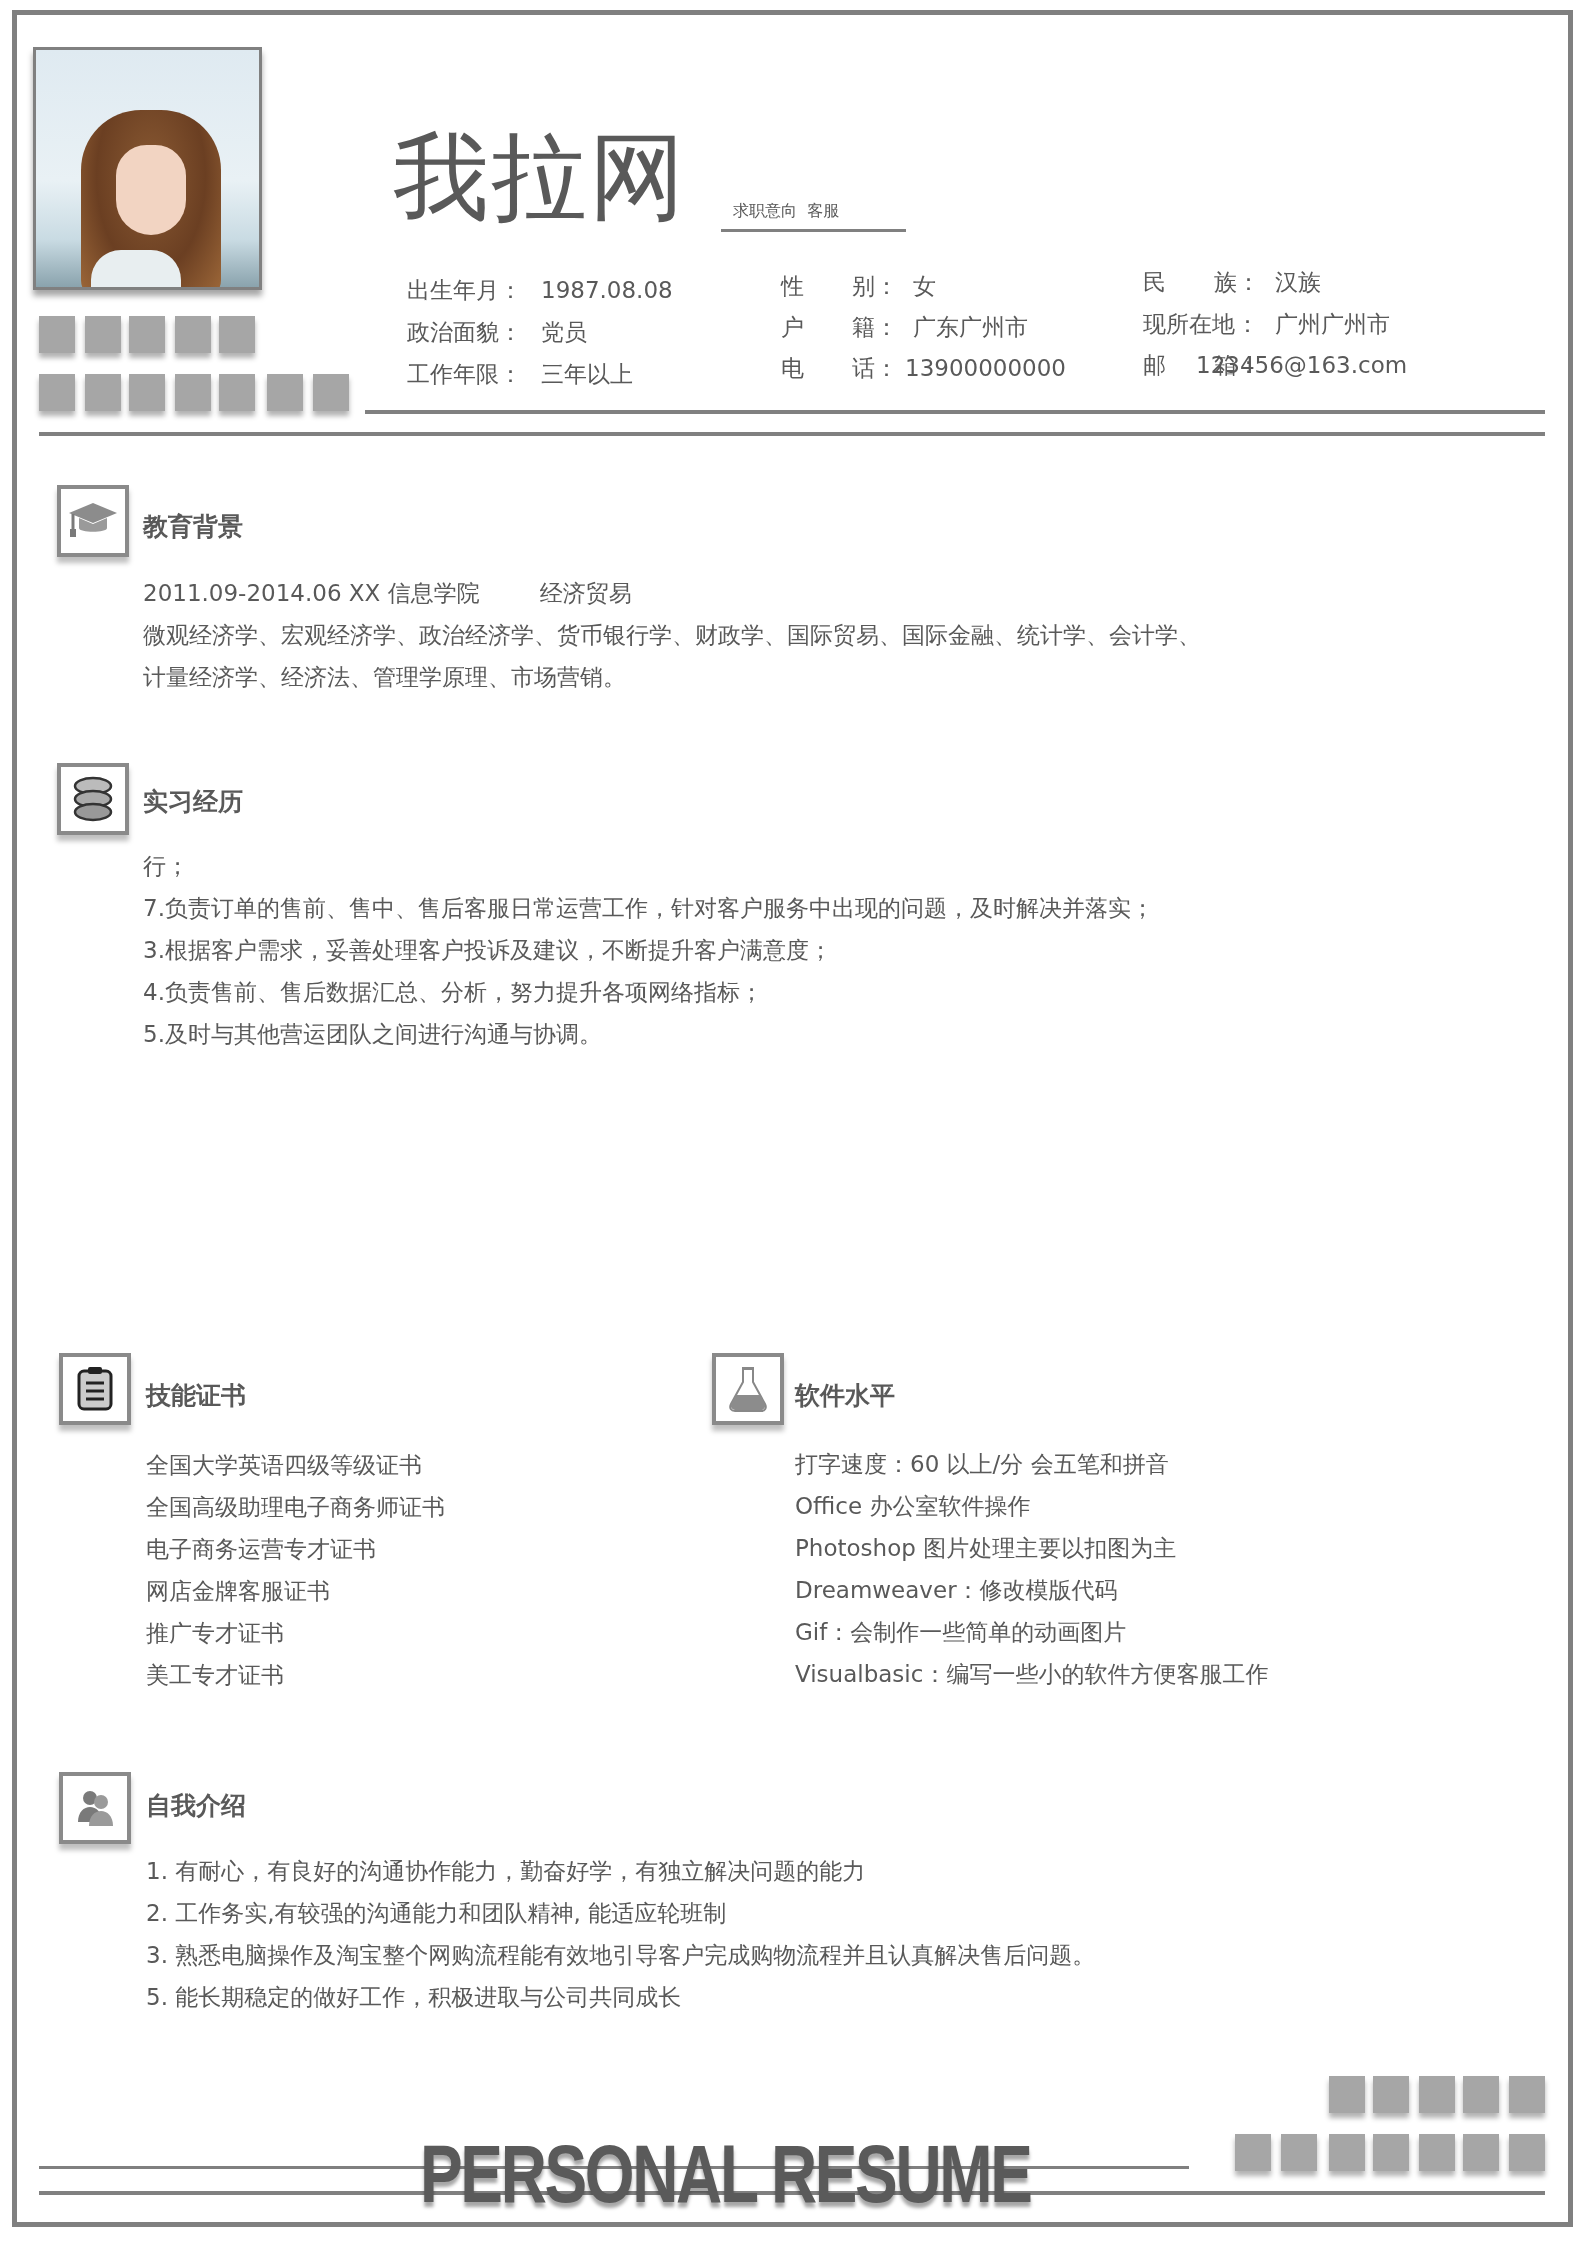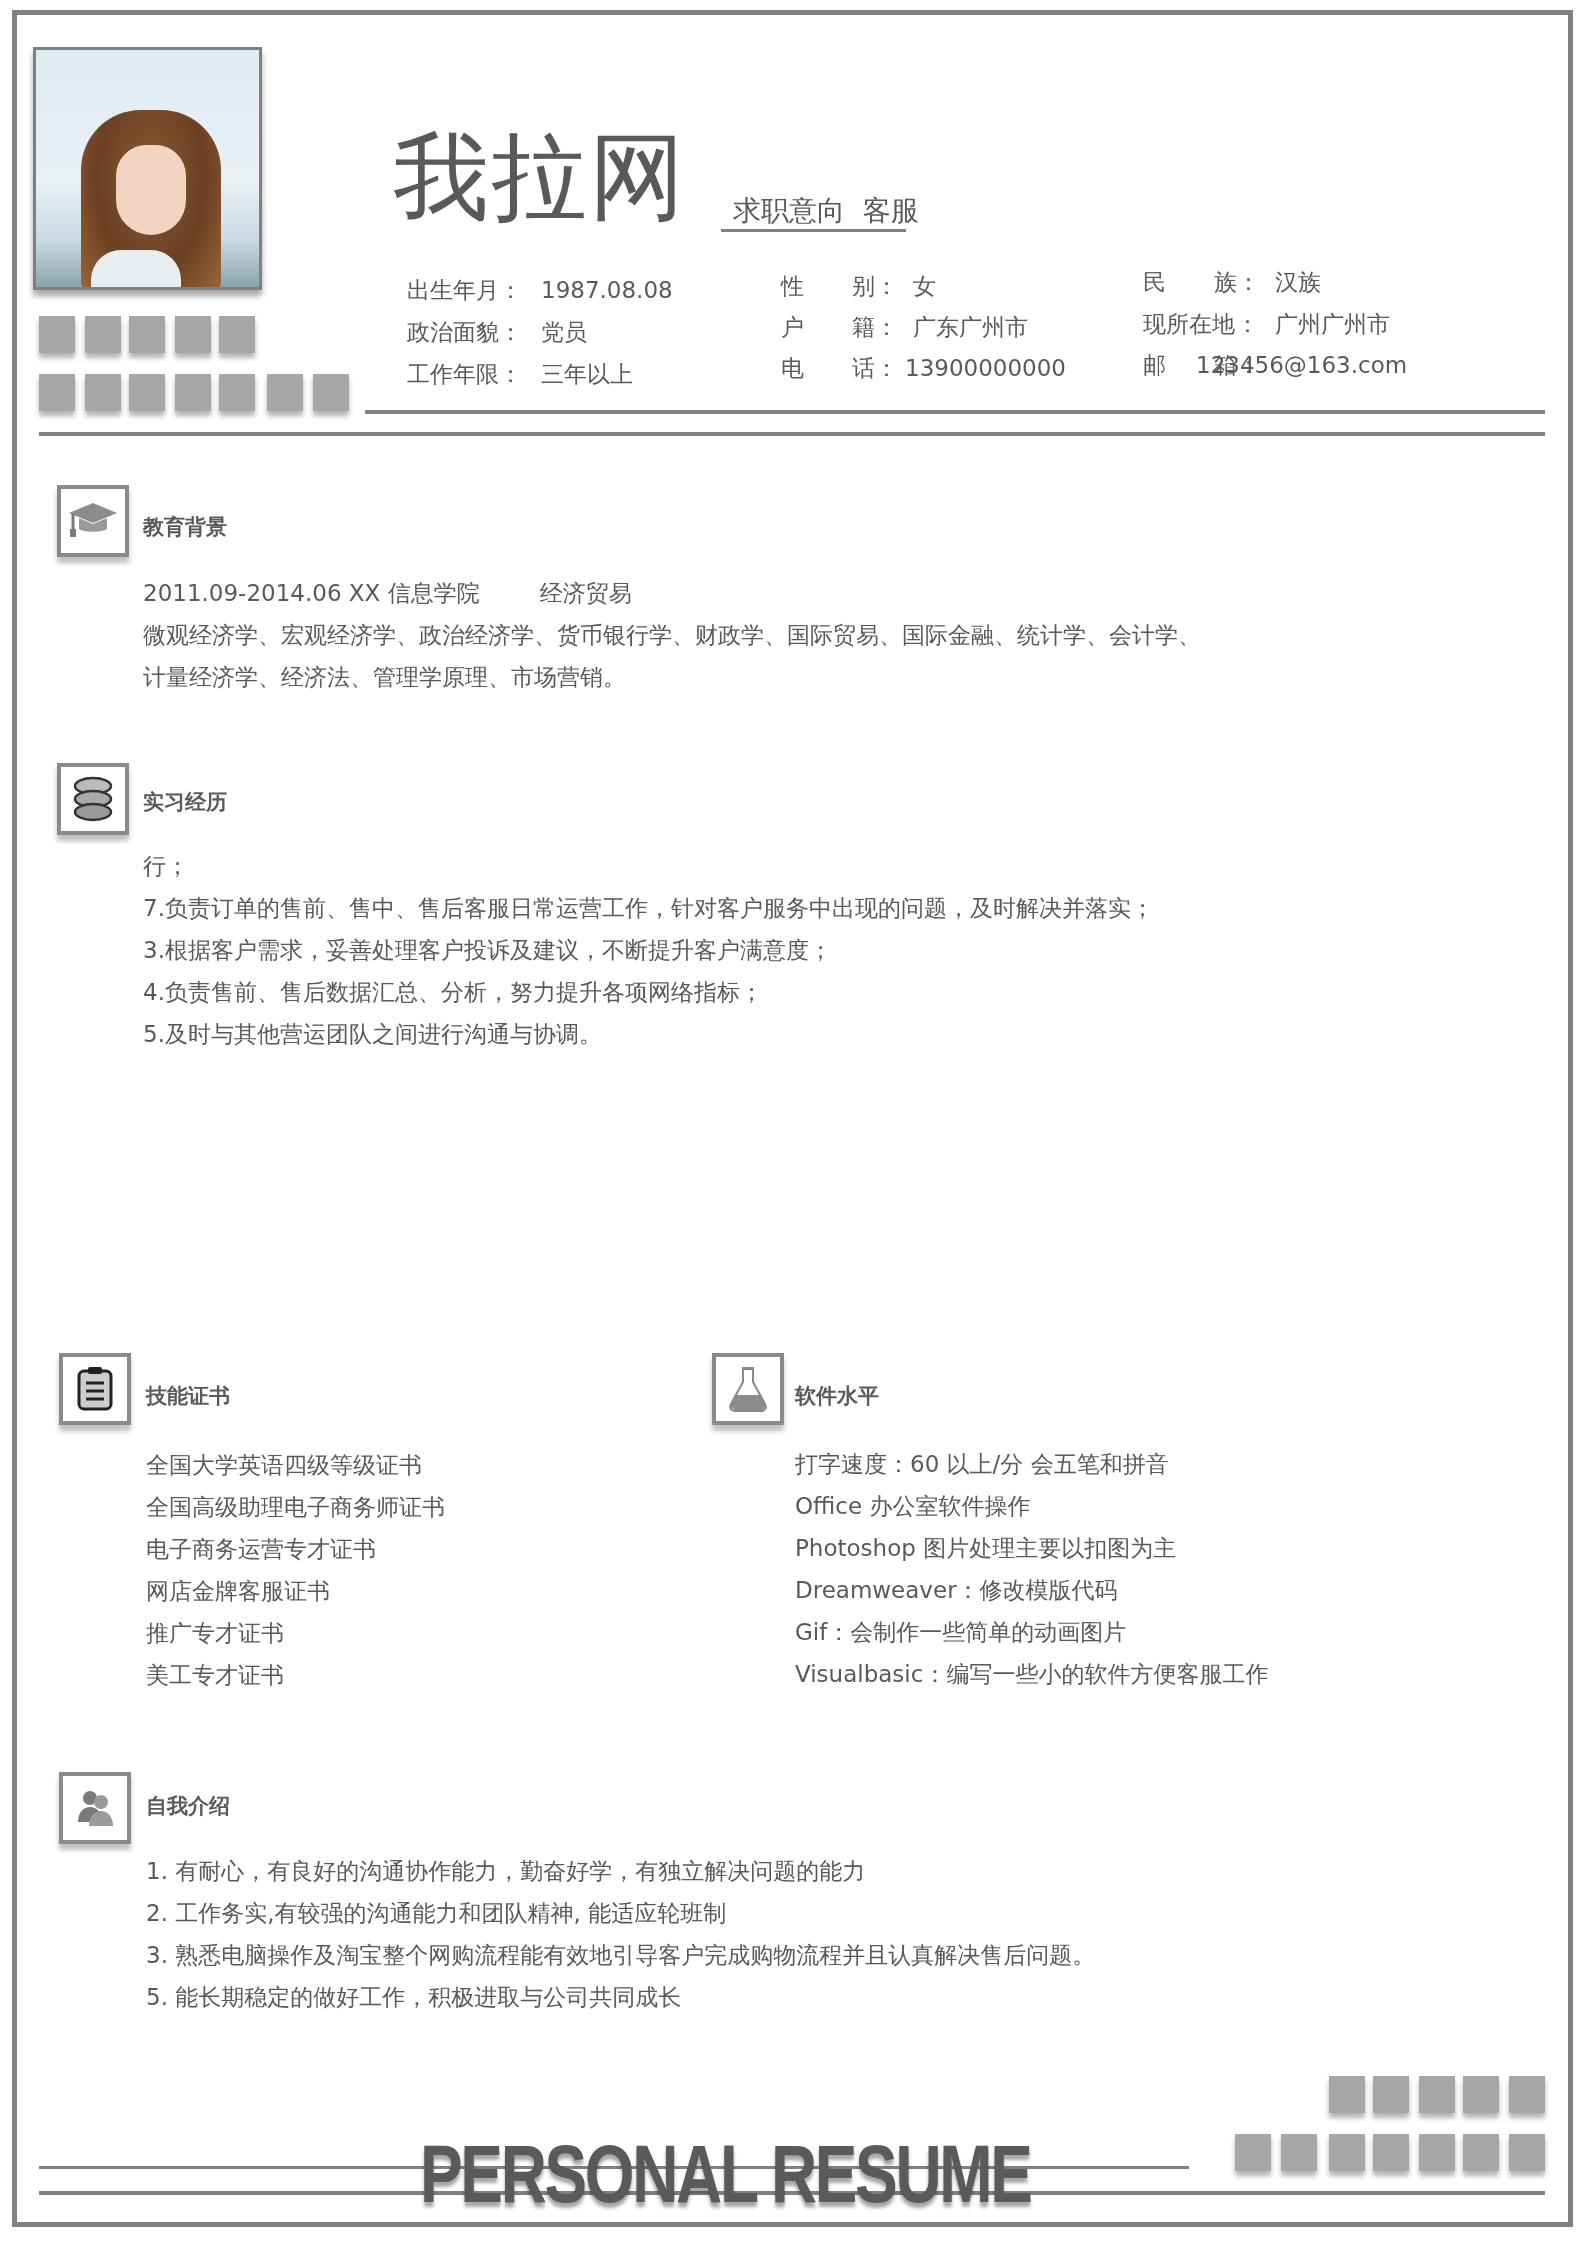--- a/index.html
+++ b/index.html
@@ -7,25 +7,25 @@
   .frame{position:absolute;left:12px;top:10px;width:1551px;height:2207px;border:5px solid #808080;box-sizing:content-box;}
   .abs{position:absolute;}
   .photo{left:33px;top:47px;width:223px;height:237px;border:3px solid #808080;box-shadow:0 6px 6px rgba(0,0,0,0.35);overflow:hidden;
     background:linear-gradient(180deg,#dfeaf1 0%,#e9f1f5 55%,#c9dbe3 80%,#8aa3ad 100%);}
   .photo .hair{position:absolute;left:45px;top:60px;width:140px;height:190px;border-radius:60px 60px 20px 20px;background:radial-gradient(ellipse at 50% 35%,#8a5a33 0%,#6b3f22 55%,#a06a3a 100%);}
   .photo .face{position:absolute;left:80px;top:95px;width:70px;height:90px;border-radius:35px 35px 40px 40px;background:#f2d4c2;}
   .photo .coat{position:absolute;left:55px;top:200px;width:90px;height:60px;border-radius:30px 30px 0 0;background:#e8eef0;}
   .sq{position:absolute;width:36px;height:37px;background:#a6a6a6;box-shadow:0 5px 5px rgba(0,0,0,0.3);}
   .hline{position:absolute;height:4px;background:#808080;}
   .name{left:393px;top:118px;font-size:96px;line-height:118px;color:#595959;letter-spacing:2px;}
-  .intent{left:733px;top:196px;font-size:28px;line-height:30px;color:#595959;}
+  .intent{left:733px;top:196px;font-size:16px;line-height:30px;color:#595959;}
   .intent-line{left:721px;top:229px;width:185px;height:3px;background:#808080;}
   .info{font-size:23px;line-height:30px;color:#595959;white-space:nowrap;}
   .section-icon{position:absolute;width:64px;height:64px;border:4px solid #8a8a8a;box-shadow:0 6px 5px rgba(0,0,0,0.25);background:#fff;display:flex;align-items:center;justify-content:center;}
-  .section-title{position:absolute;font-size:21px;font-weight:bold;color:#595959;line-height:40px;}
+  .section-title{position:absolute;font-size:25px;font-weight:bold;color:#595959;line-height:40px;}
   .content{position:absolute;font-size:23px;line-height:42px;color:#595959;white-space:nowrap;}
   .content div{height:42px;}
   .footer-title{left:420px;top:2126px;font-size:82px;font-weight:bold;color:#5a5a5a;letter-spacing:-3px;line-height:96px;font-family:"Liberation Sans","DejaVu Sans",sans-serif;transform:scaleX(0.78);transform-origin:left top;text-shadow:0 5px 4px rgba(0,0,0,0.35);}
 </style>
 </head>
 <body>
 
 <div class="frame"></div>
 
 <div class="abs photo">

